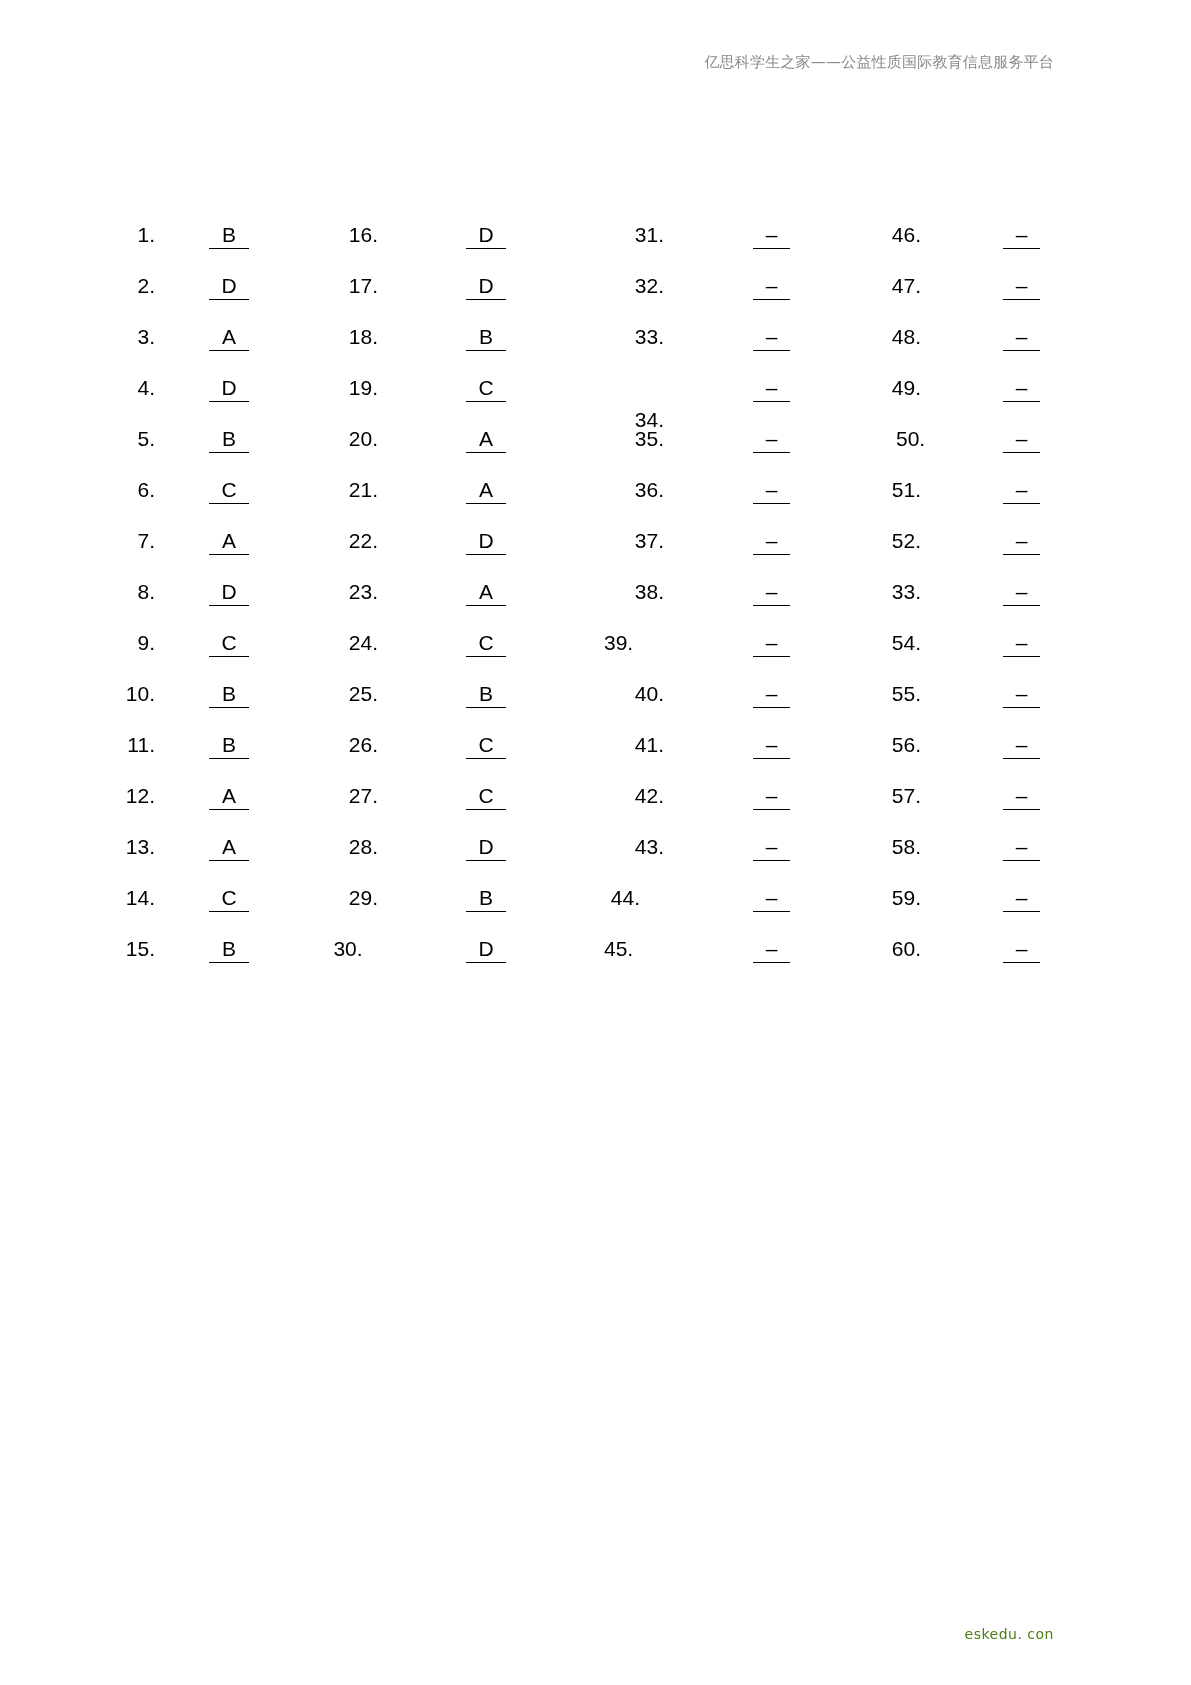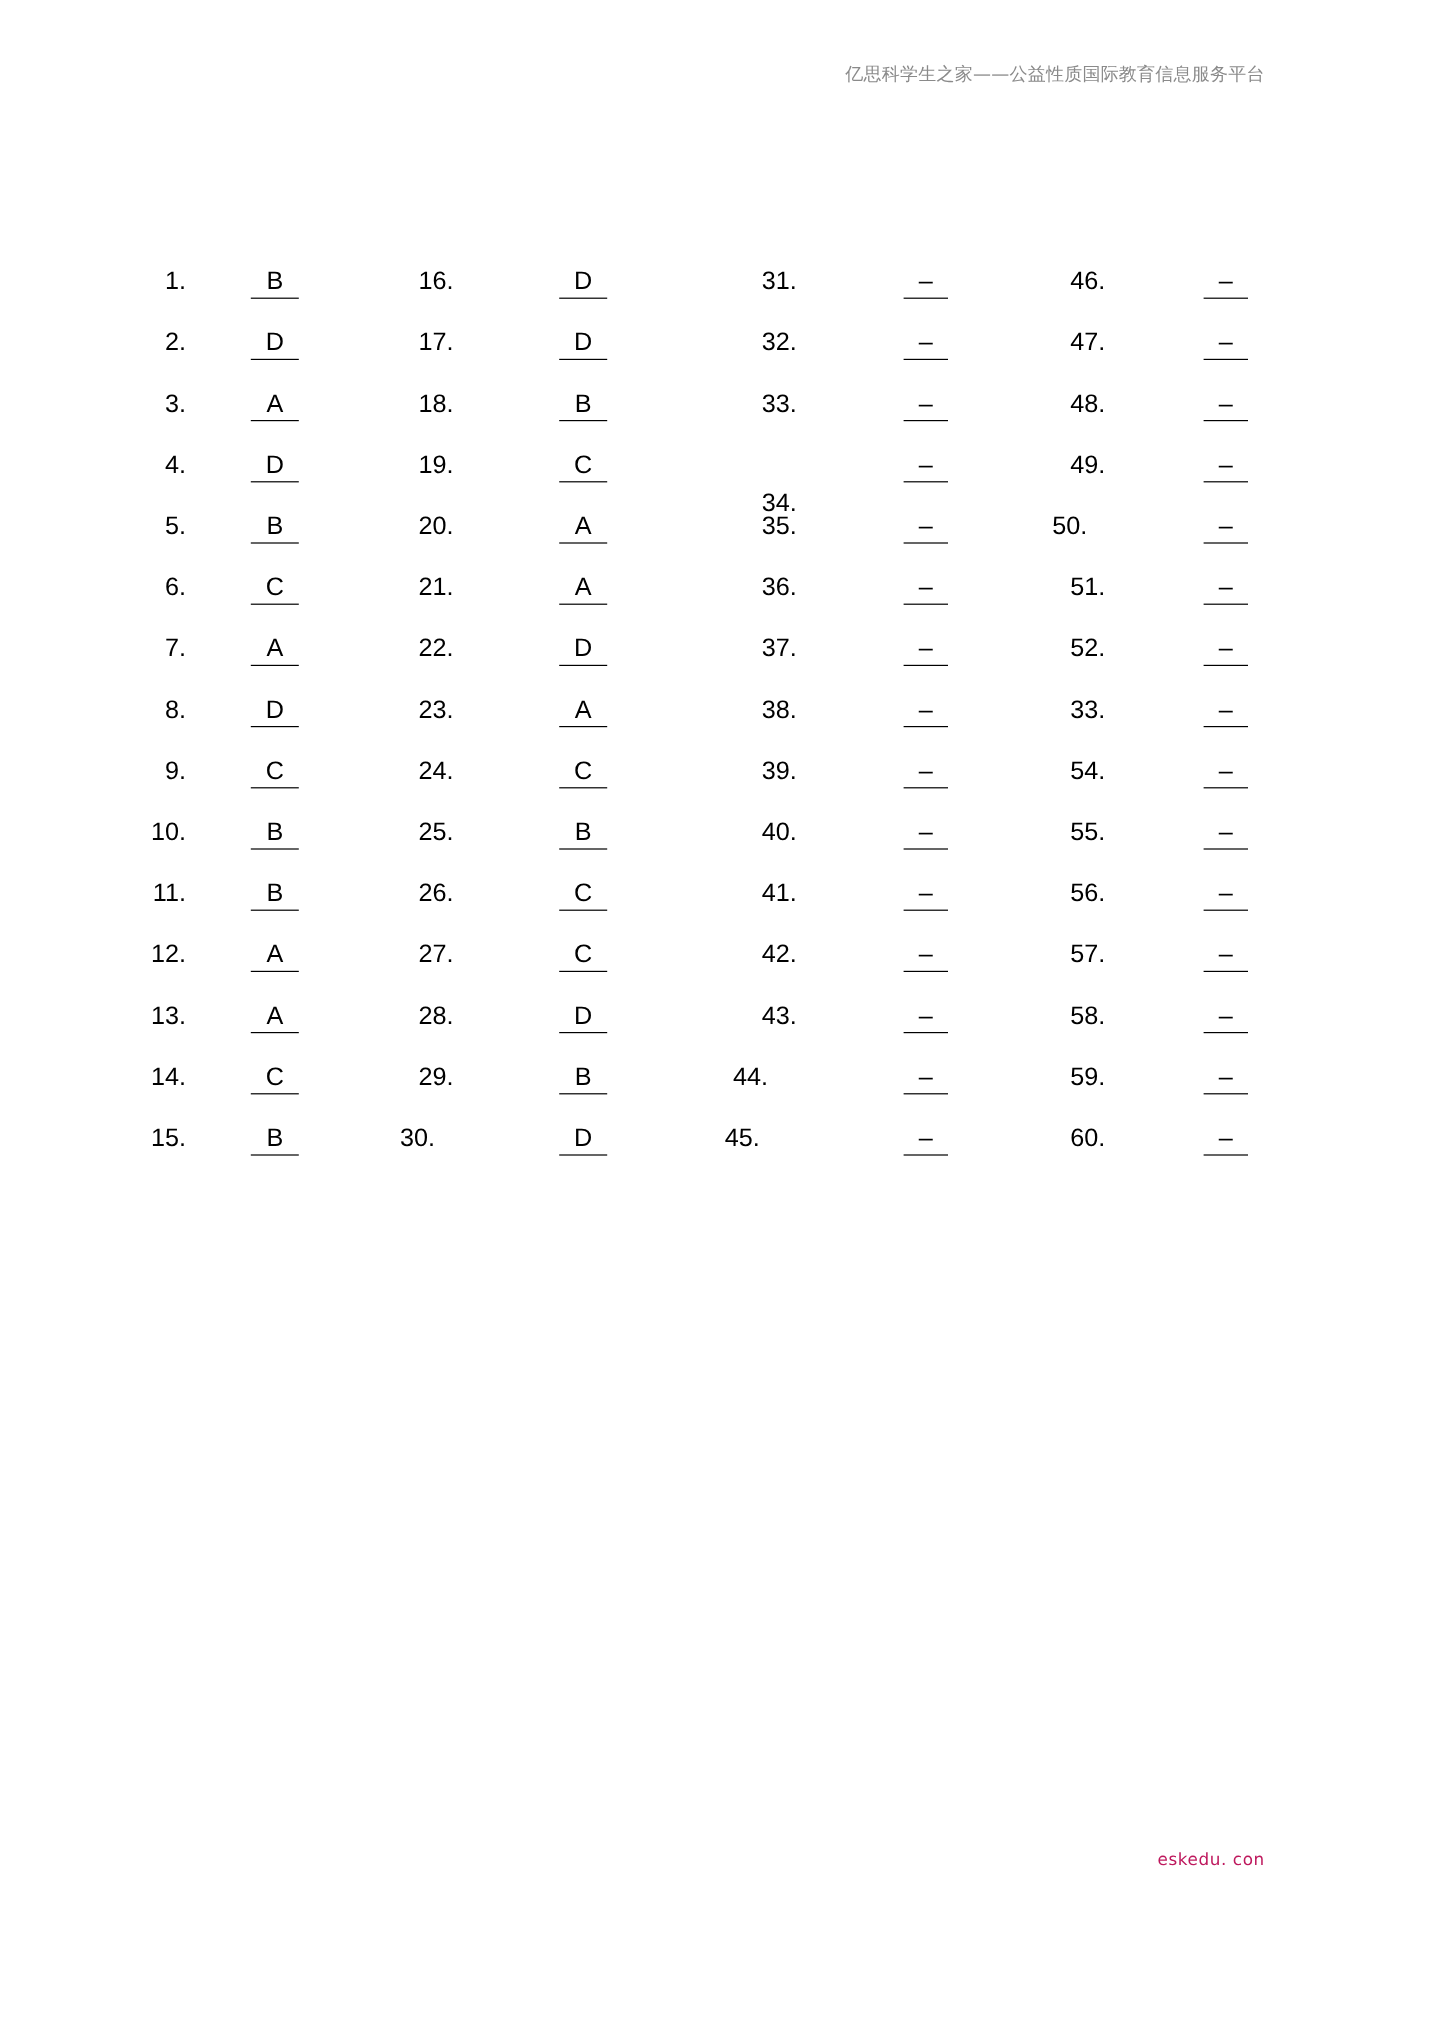--- a/index.html
+++ b/index.html
@@ -1,20 +1,20 @@
 <!DOCTYPE html>
 <html><head>
 <meta charset="utf-8">
 <style>
   html, body { margin: 0; padding: 0; background: #ffffff; }
   body { width: 1191px; height: 1685px; position: relative; overflow: hidden;
          font-family: "Liberation Sans", "DejaVu Sans", sans-serif; color: #000; }
   .header { position: absolute; top: 53px; right: 137px; font-size: 15px; color: #8a8a8a;
             font-family: "DejaVu Sans", sans-serif; letter-spacing: 0.2px; }
-  .footer { position: absolute; top: 1542px; right: 137px; font-size: 14px; color: #be185d;
+  .footer { position: absolute; top: 1626px; right: 137px; font-size: 14px; color: #4d7c0f;
             font-family: "DejaVu Sans", sans-serif; letter-spacing: 0.5px; }
   .grid { position: absolute; top: 0; left: 0; width: 1191px; }
   .num { position: absolute; font-size: 21px; line-height: 30px; top: -15px; }
   .ans { position: absolute; top: -15px; font-size: 21px; line-height: 30px; text-align: center;
          border-bottom: 1.6px solid #000; height: 29px; box-sizing: border-box; }
 </style>
 </head>
 <body>
 
 <div class="header">亿思科学生之家——公益性质国际教育信息服务平台</div>
@@ -171,21 +171,21 @@
       </div>
       <div>
         <span class="num" style="position: absolute; top: 526px; left: 604px; width: 60px; text-align: right;">37.</span>
         <span class="ans" style="top: 526px; left: 753px; width: 37px;">–</span>
       </div>
       <div>
         <span class="num" style="position: absolute; top: 577px; left: 604px; width: 60px; text-align: right;">38.</span>
         <span class="ans" style="top: 577px; left: 753px; width: 37px;">–</span>
       </div>
       <div>
-        <span class="num" style="position: absolute; top: 628px; left: 604px; width: 60px; text-align: right;">39.</span>
+        <span class="num" style="position: absolute; top: 628px; left: 604px; width: 60px; text-align: left;">39.</span>
         <span class="ans" style="top: 628px; left: 753px; width: 37px;">–</span>
       </div>
       <div>
         <span class="num" style="position: absolute; top: 679px; left: 604px; width: 60px; text-align: right;">40.</span>
         <span class="ans" style="top: 679px; left: 753px; width: 37px;">–</span>
       </div>
       <div>
         <span class="num" style="position: absolute; top: 730px; left: 604px; width: 60px; text-align: right;">41.</span>
         <span class="ans" style="top: 730px; left: 753px; width: 37px;">–</span>
       </div>
@@ -217,21 +217,21 @@
       </div>
       <div>
         <span class="num" style="position: absolute; top: 322px; left: 861px; width: 60px; text-align: right;">48.</span>
         <span class="ans" style="top: 322px; left: 1003px; width: 37px;">–</span>
       </div>
       <div>
         <span class="num" style="position: absolute; top: 373px; left: 861px; width: 60px; text-align: right;">49.</span>
         <span class="ans" style="top: 373px; left: 1003px; width: 37px;">–</span>
       </div>
       <div>
-        <span class="num" style="position: absolute; top: 424px; left: 846px; width: 60px; text-align: right;">50.</span>
+        <span class="num" style="position: absolute; top: 424px; left: 896px; width: 60px; ">50.</span>
         <span class="ans" style="top: 424px; left: 1003px; width: 37px;">–</span>
       </div>
       <div>
         <span class="num" style="position: absolute; top: 475px; left: 861px; width: 60px; text-align: right;">51.</span>
         <span class="ans" style="top: 475px; left: 1003px; width: 37px;">–</span>
       </div>
       <div>
         <span class="num" style="position: absolute; top: 526px; left: 861px; width: 60px; text-align: right;">52.</span>
         <span class="ans" style="top: 526px; left: 1003px; width: 37px;">–</span>
       </div>

